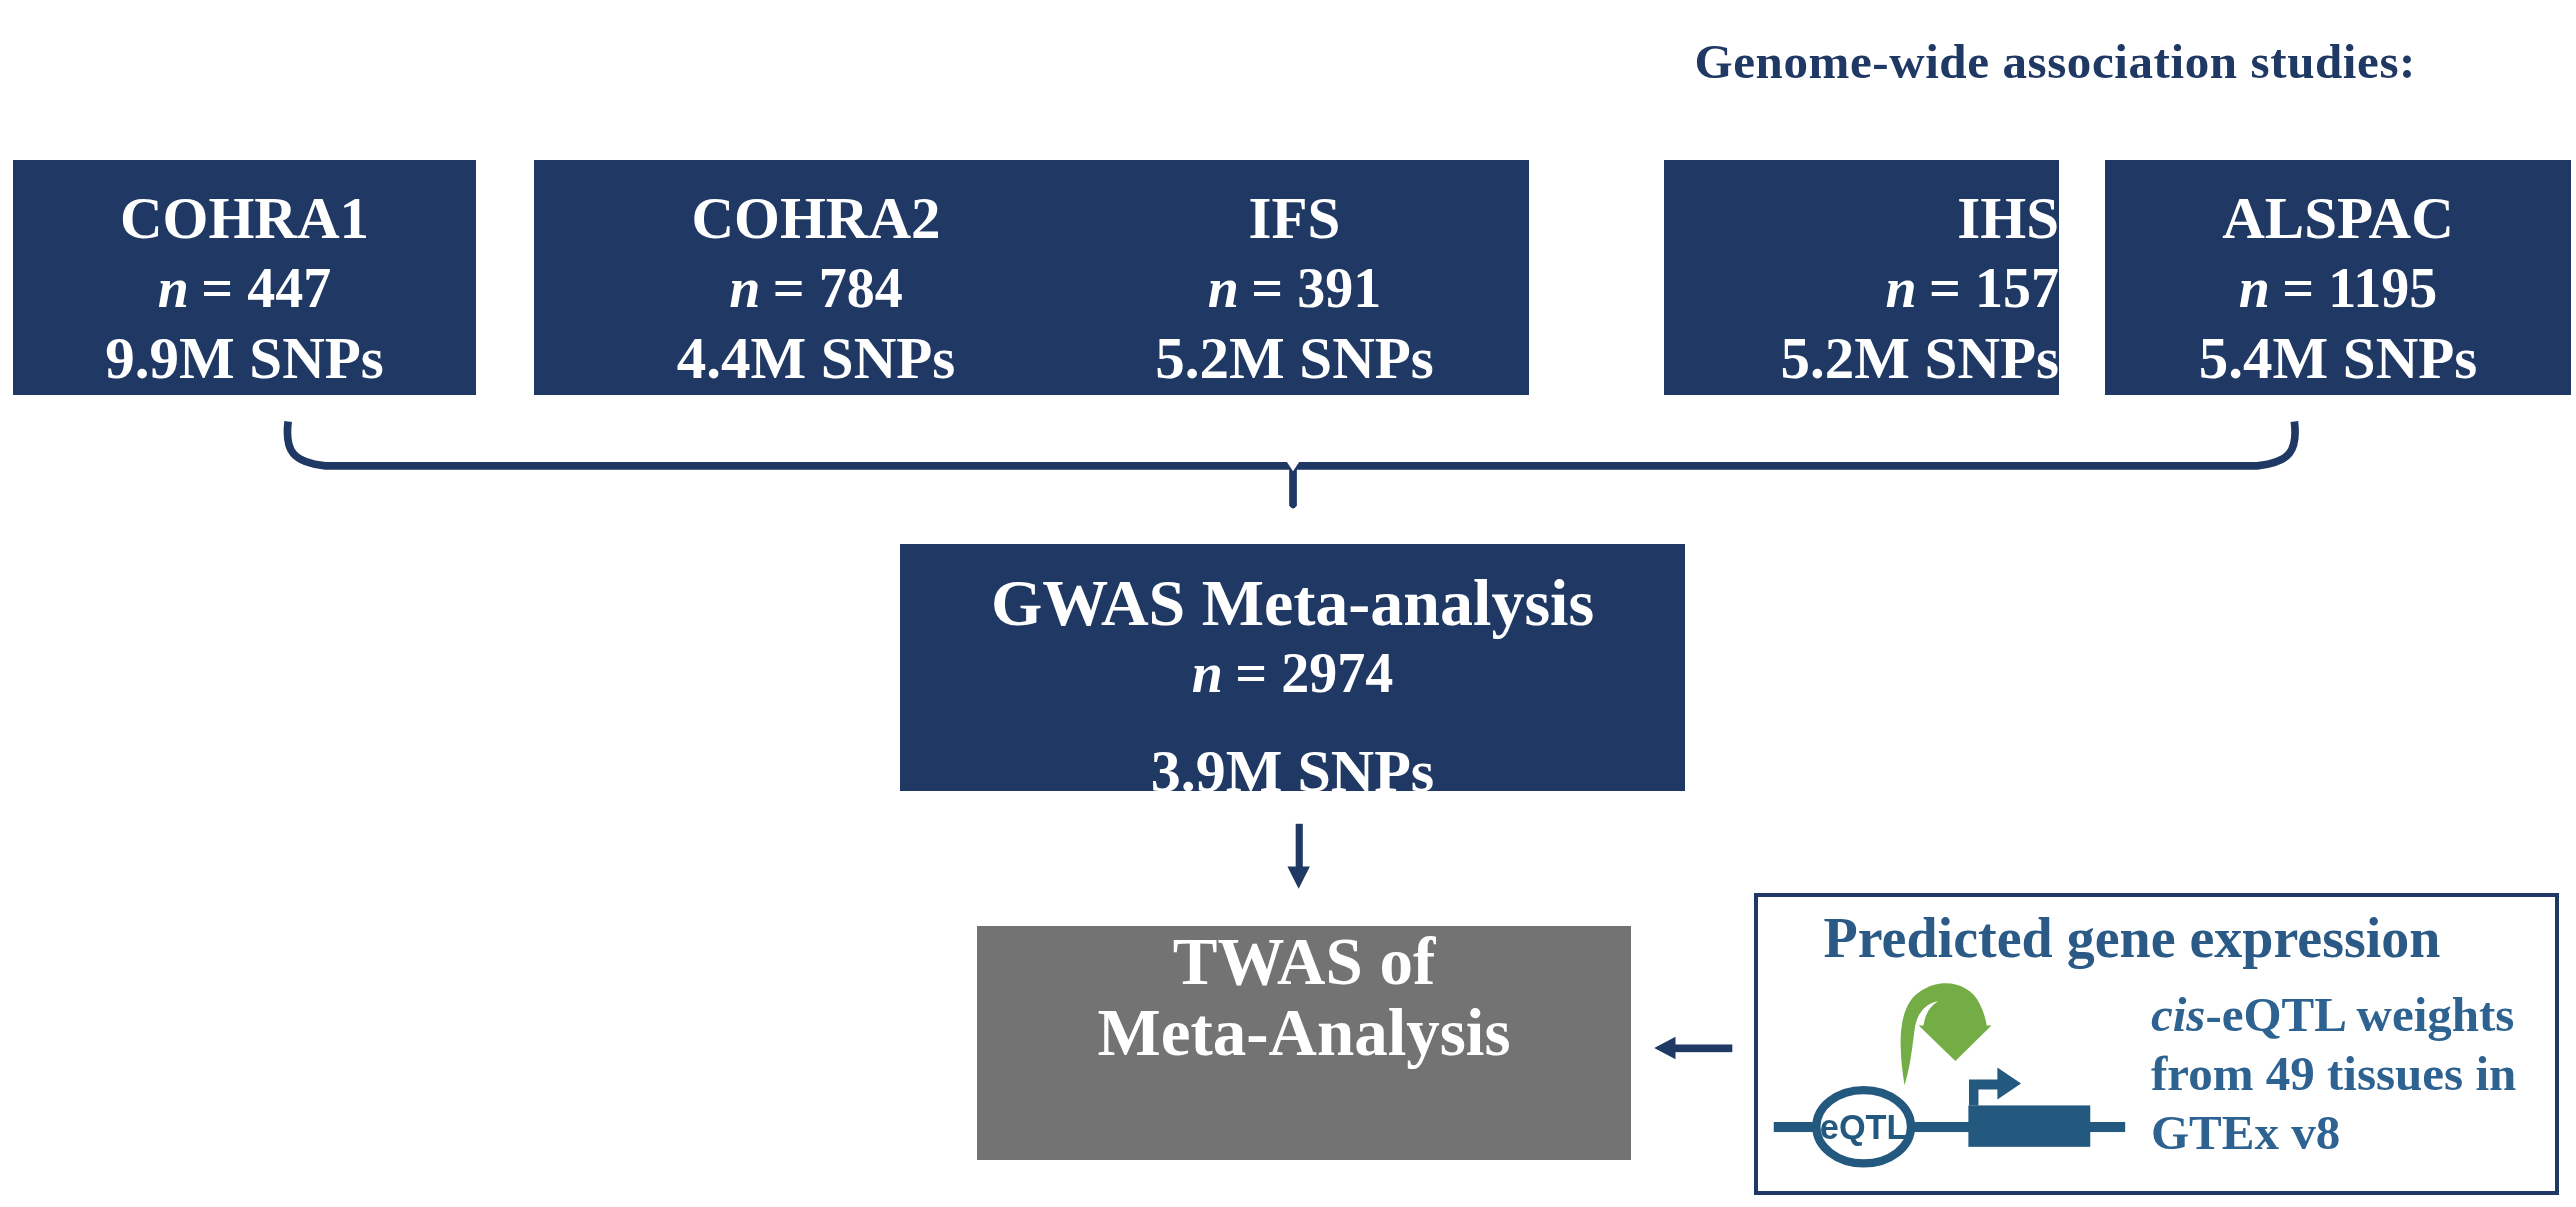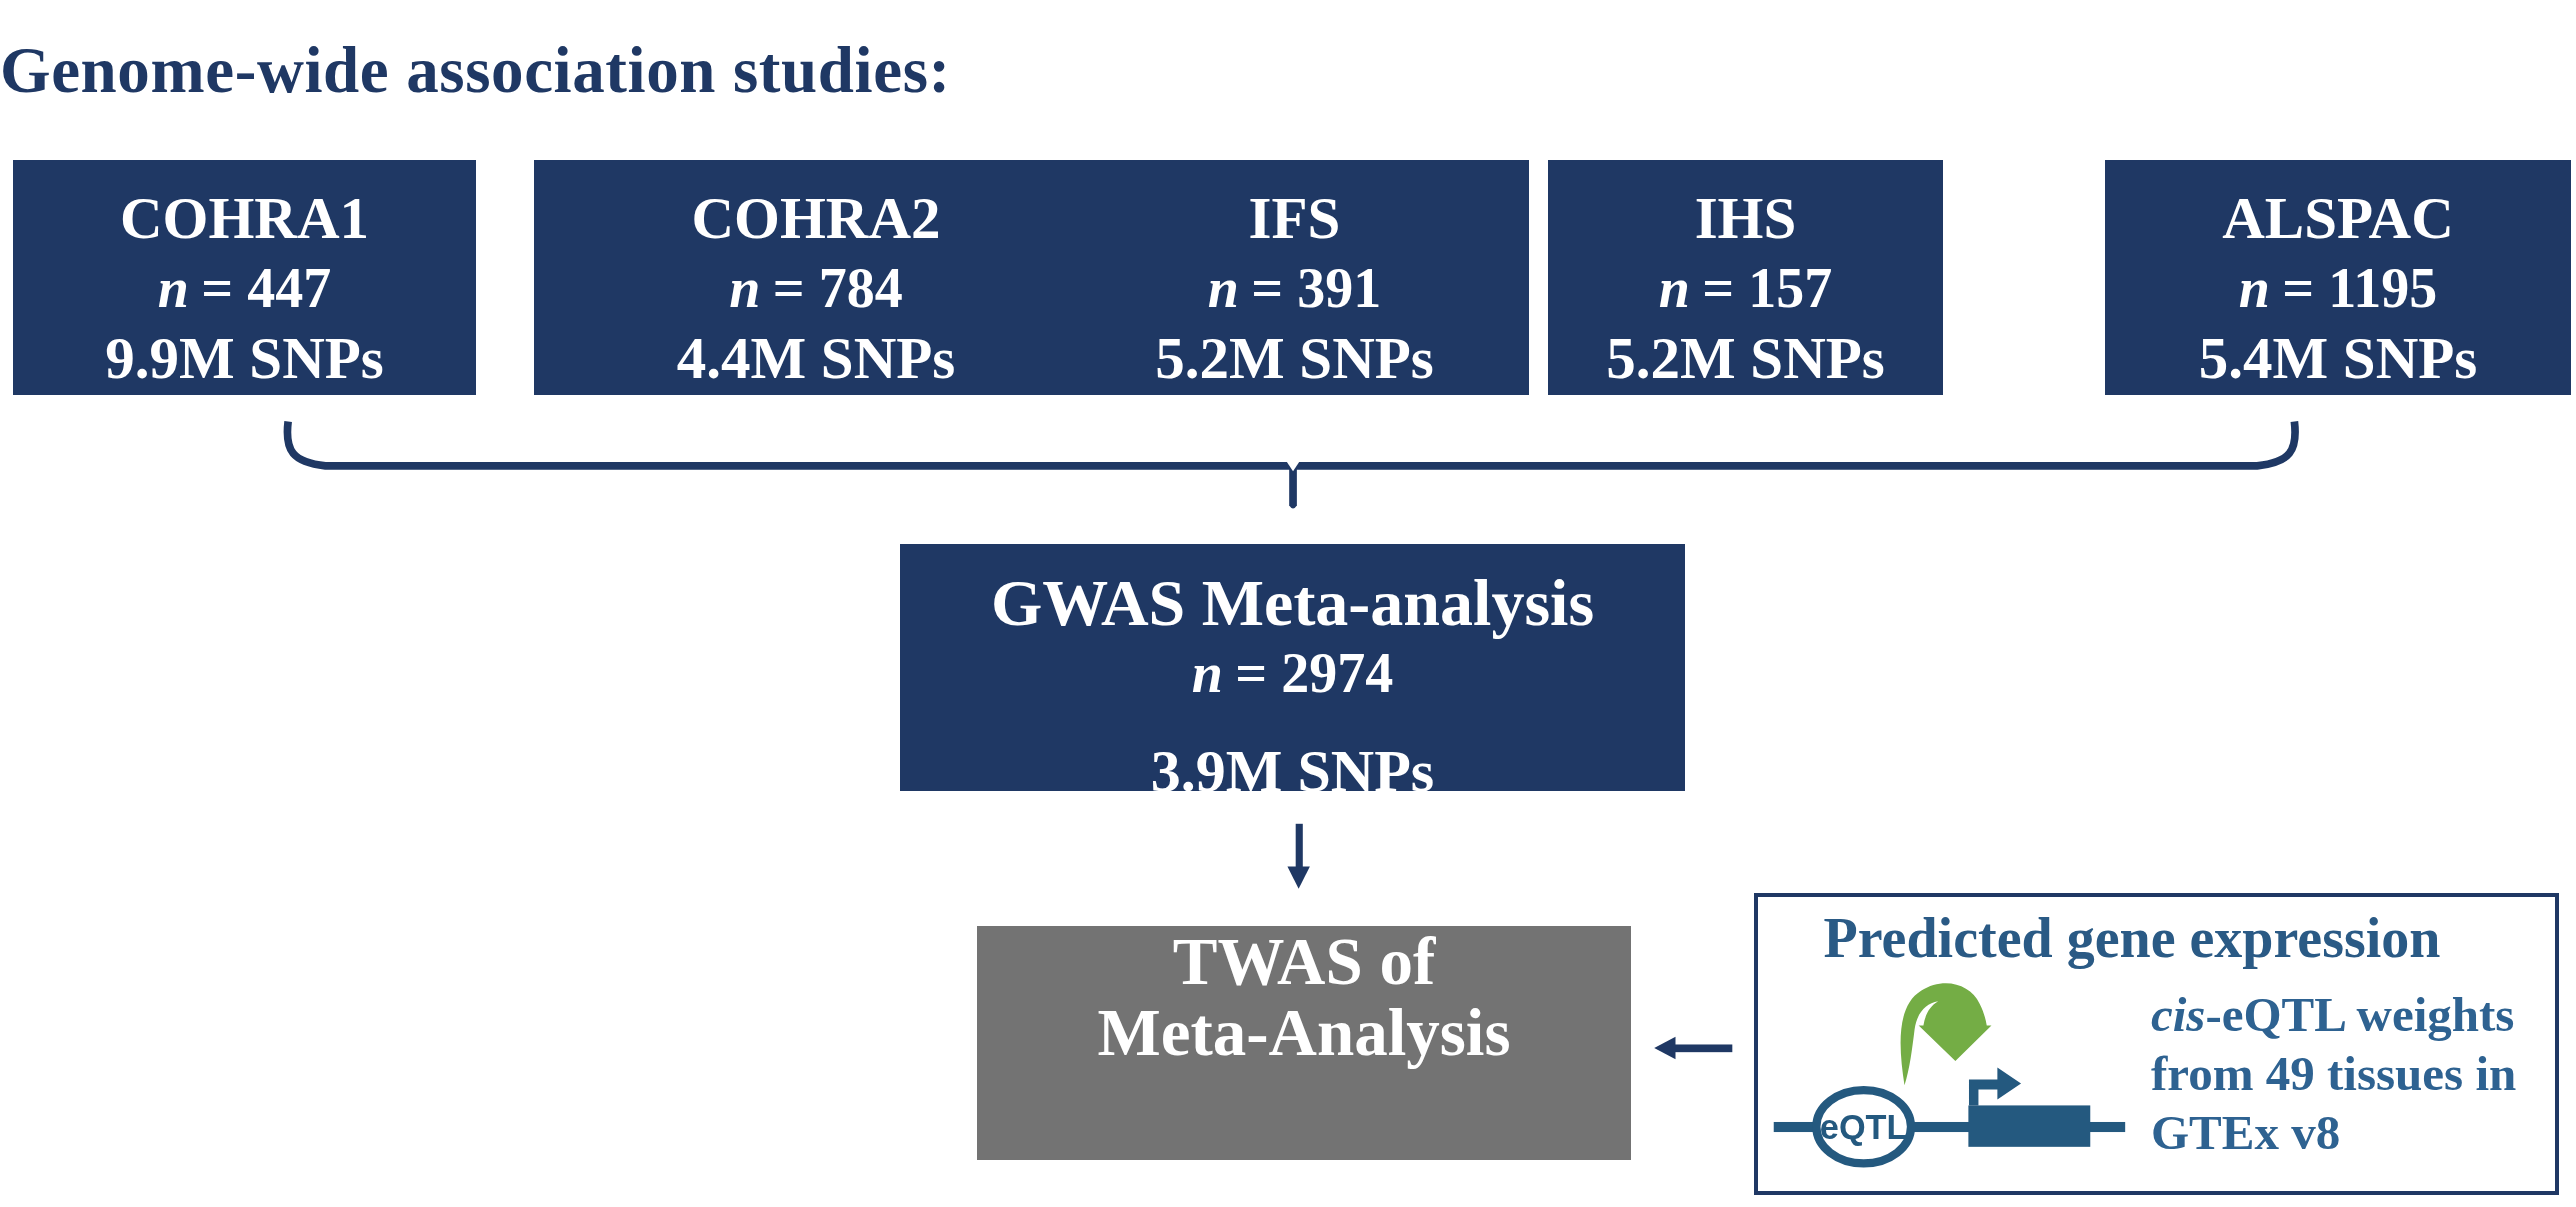--- a/index.html
+++ b/index.html
@@ -7,22 +7,22 @@
     position:relative;
     width:2576px;
     height:1208px;
     background:#ffffff;
     overflow:hidden;
     font-family:"Liberation Serif", serif;
   }
   .main-title{
     position:absolute;
     left:0; top:33px; width:2416px;
-    text-align:left;
-    font-size:65px;
+    text-align:right;
+    font-size:49px;
     font-weight:bold;
     color:#1f3864;
     letter-spacing:0.6px;
   }
   .study-box{
     position:absolute;
     top:160px;
     height:235px;
     background:#1f3864;
     color:#ffffff;
@@ -31,21 +31,21 @@
     box-sizing:border-box;
     padding-top:22.5px;
   }
   .study-box .name{font-size:59px; line-height:70px;}
   .study-box .nline{font-size:56px; line-height:70px;}
   .study-box .snps{font-size:59px; line-height:70px;}
   .nvar{font-style:italic; margin-right:0.22em;}
   .box1{left:13px;   width:463px;}
   .box2{left:534px;  width:564px;}
   .box3{left:1060px; width:469px;}
-  .box4{left:1548px; width:395px;}
+  .box4{left:1664px; width:395px;text-align:right;}
   .box5{left:2105px; width:466px;}
 
   .meta-box{
     position:absolute;
     left:900px; top:544px; width:785px; height:247px;
     background:#1f3864; color:#ffffff;
     text-align:center; font-weight:bold;
     box-sizing:border-box; padding-top:24px;
   }
   .meta-box .mtitle{font-size:66px; line-height:70px;}

